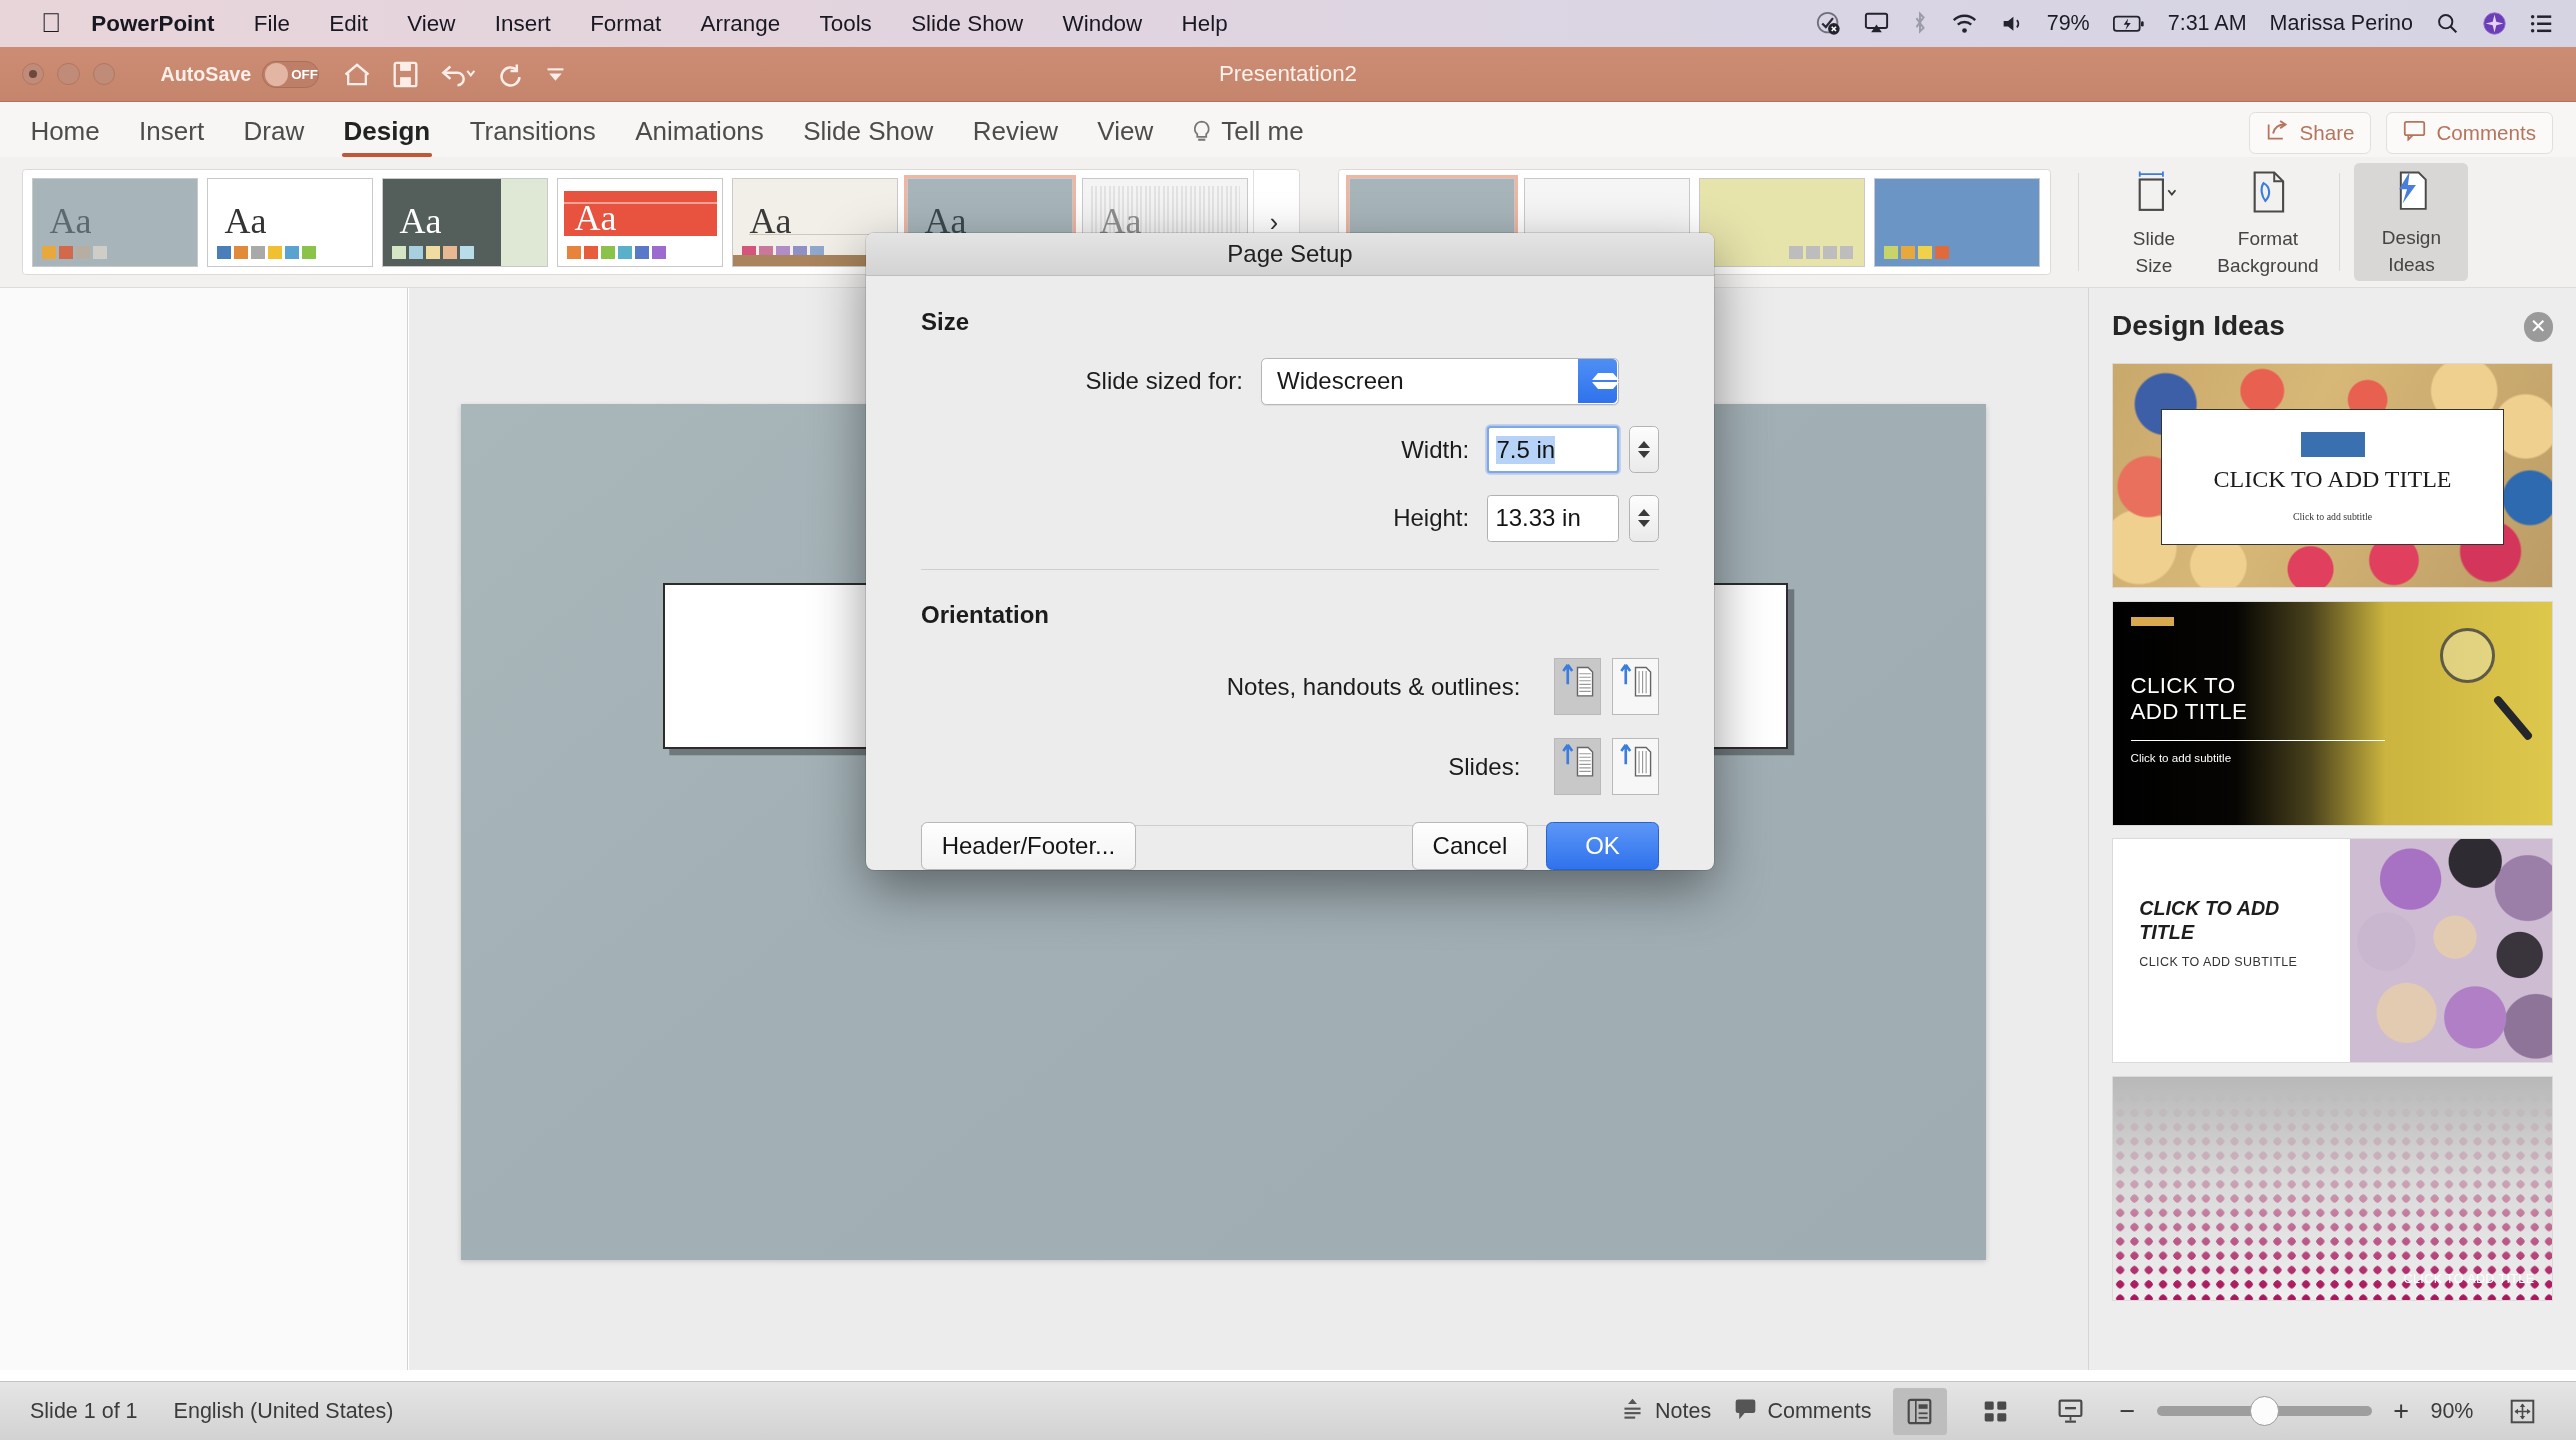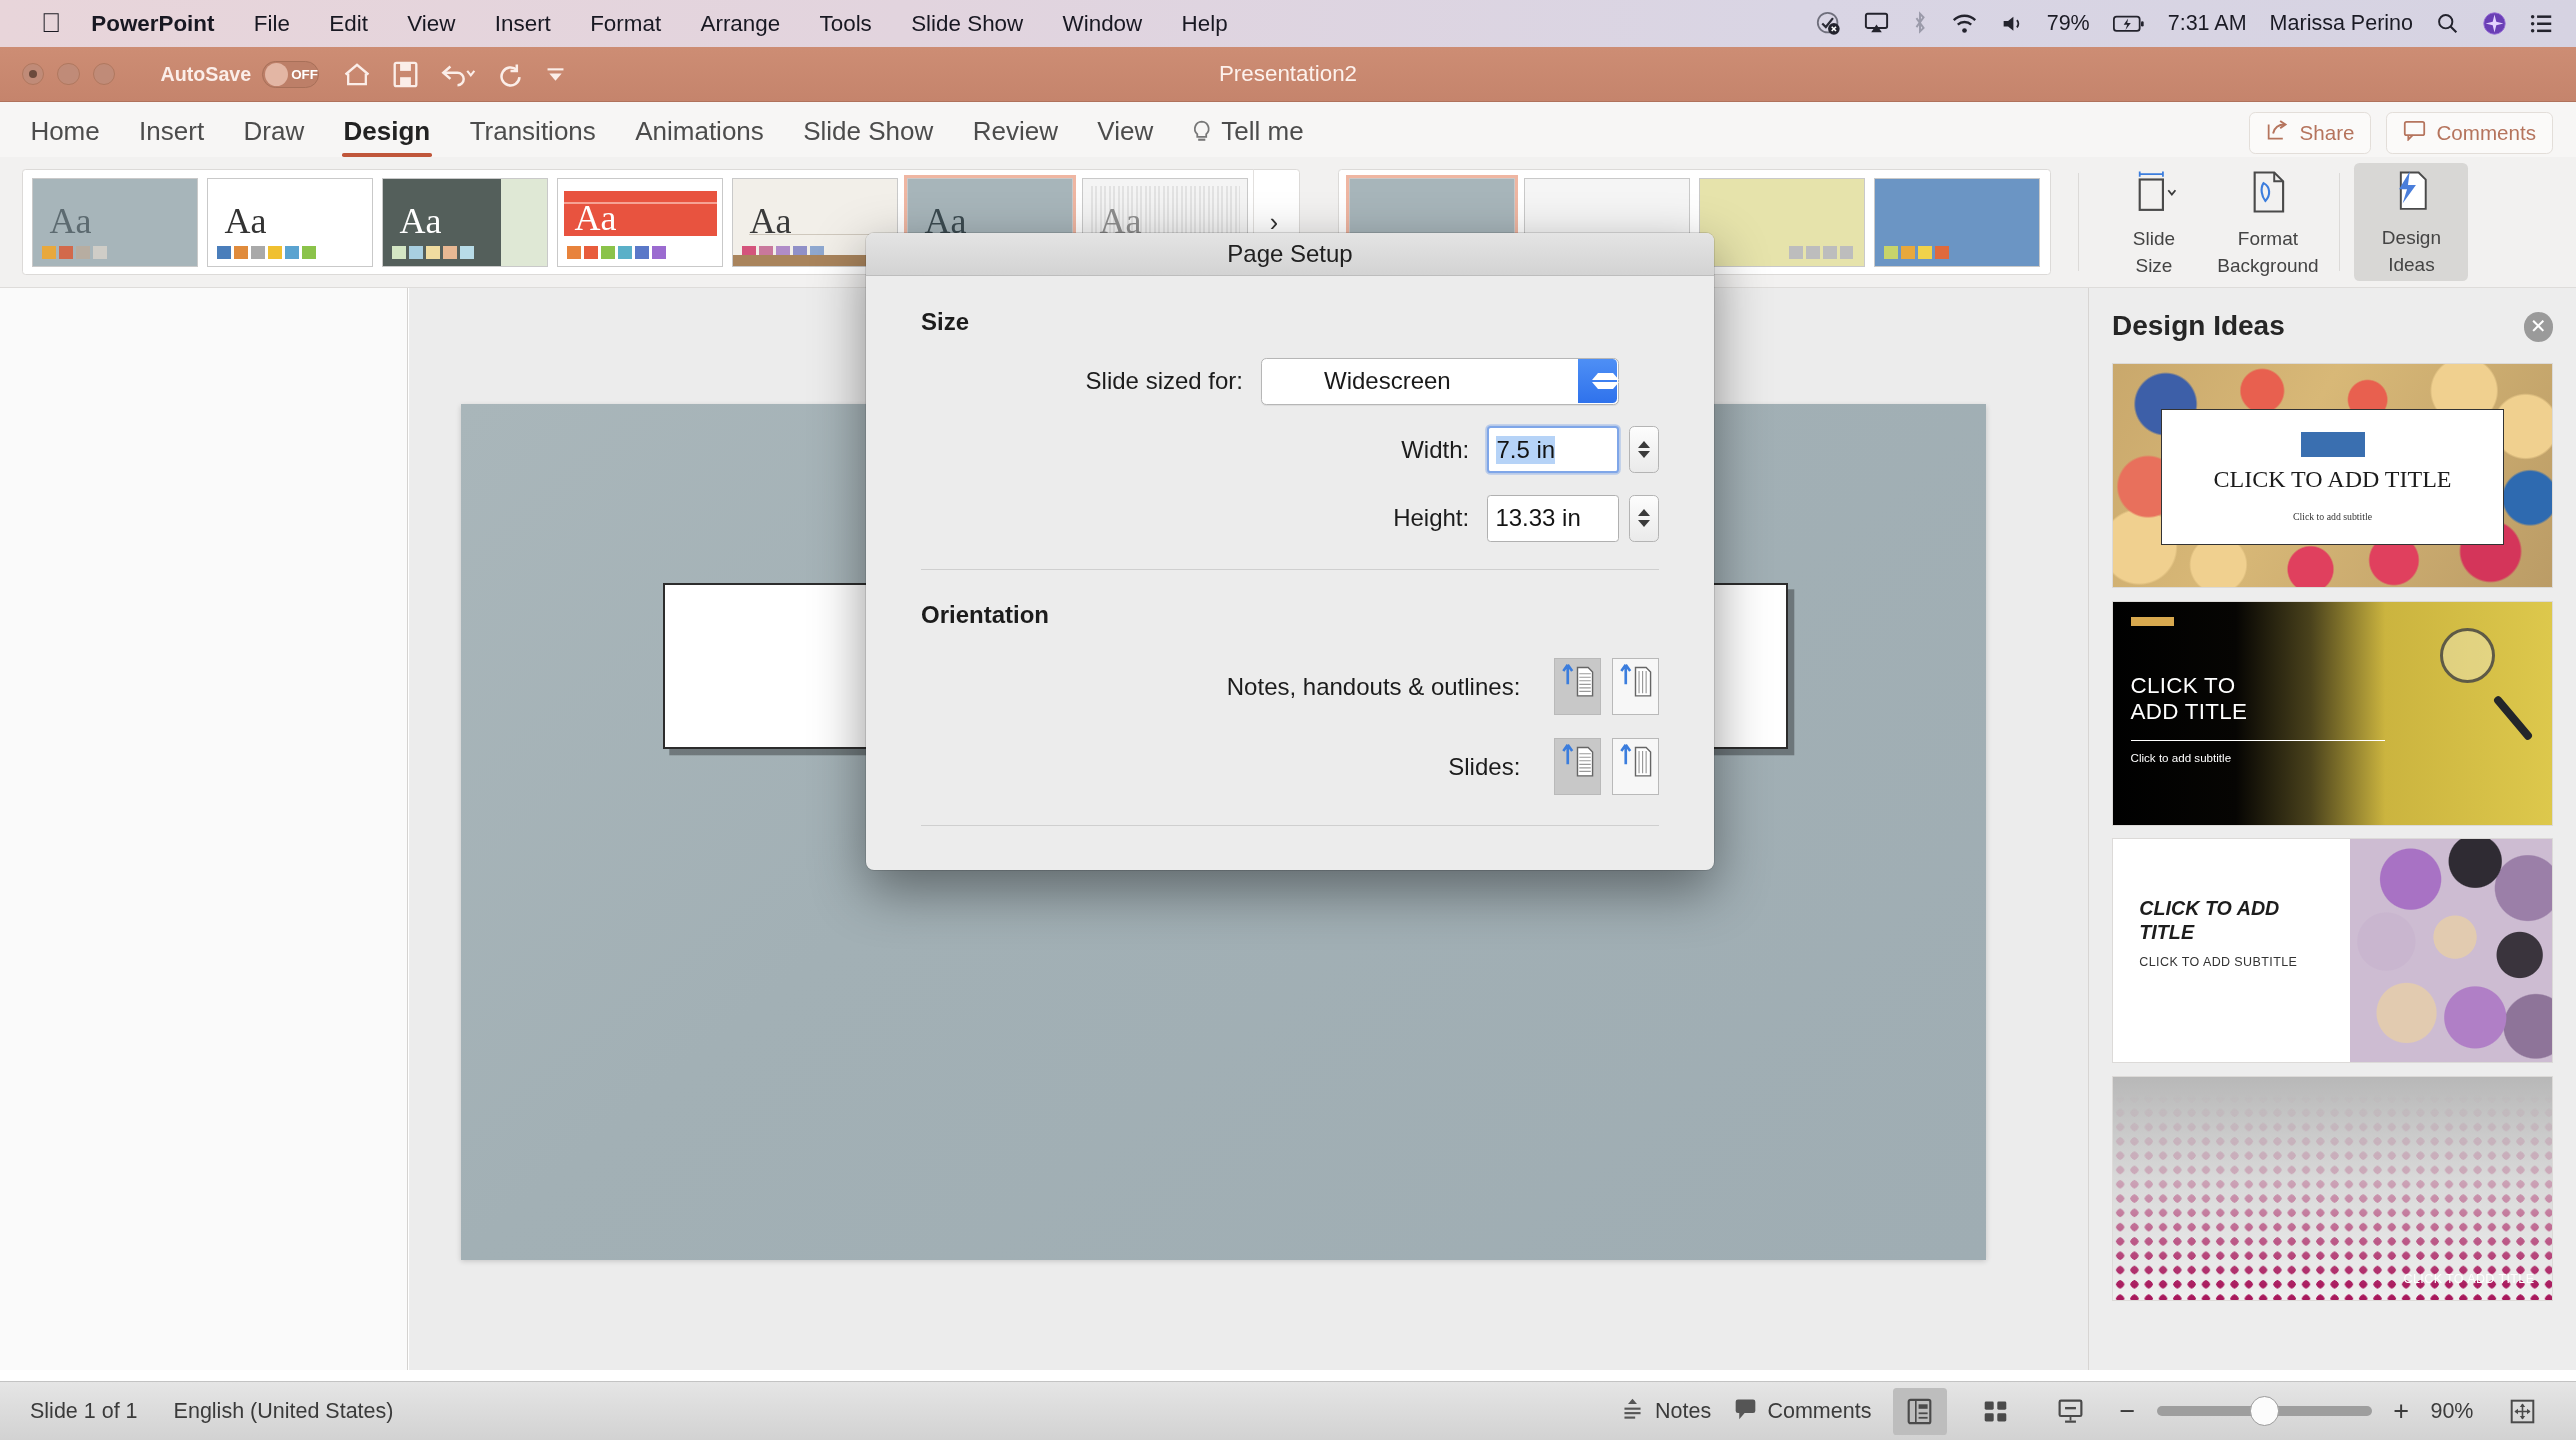--- a/index.html
+++ b/index.html
@@ -210,21 +210,21 @@
     overflow:hidden;
   }
   .dlg-hd{ height:43px; background:linear-gradient(to bottom,#e4e4e4,#d3d3d3);
            border-bottom:0.9px solid #bdbdbd; display:flex; align-items:center; justify-content:center;}
   .dlg-title{ font-size:24px; color:#202020;}
   .dlg-body{ padding:0 55px; position:relative; height:594px;}
   .sec-h{ font-size:24px; font-weight:bold; color:#1c1c1c; margin-top:32px;}
   .frow{ display:flex; align-items:center; justify-content:flex-end; margin-top:21.5px; }
   .flabel{ font-size:24px; color:#1c1c1c; margin-right:18px; text-align:right;}
   .popup{ width:358px; height:47px; background:#fff; border:0.9px solid #b6b6b6; border-radius:5.4px;
-          display:flex; align-items:center; position:relative; box-shadow:0 0.9px 0.9px rgba(0,0,0,.07);padding-left:47px;}
+          display:flex; align-items:center; position:relative; box-shadow:0 0.9px 0.9px rgba(0,0,0,.07);}
   .popup span{ font-size:24px; color:#1a1a1a; padding-left:15px;}
   .popup .arrows{ position:absolute; right:0.9px; top:0.9px; bottom:0.9px; width:39px;
                   background:linear-gradient(to bottom,#4e8ff5,#2f72ec); border-radius:0 4.5px 4.5px 0;
                   display:flex;flex-direction:column;align-items:center;justify-content:center; gap:2.7px;}
   .stepfield{ display:flex; align-items:center; gap:9.8px;}
   .txtbox{ width:132px; height:47px; background:#fff; border:0.9px solid #b0b0b0; border-radius:3.6px;
            display:flex; align-items:center; padding-left:7.2px; }
   .txtbox.focus{ border:2.7px solid #7fa6e8; box-shadow:0 0 0 1.8px rgba(90,140,230,.35); }
   .txtbox span{ font-size:24px; color:#131313;}
   .txtbox span.sel{ background:#b6d3f7; }
@@ -774,15 +774,22 @@
               <path d="M11 3 L11 25 M11 3 L6 10 M11 3 L16 10" stroke="#3b7ddd" stroke-width="3" fill="none"></path>
               <path d="M22 6 L34 6 L39 11 L39 38 L22 38 Z" fill="#fff" stroke="#666" stroke-width="1.6"></path>
               <path d="M26 10 L26 35 M30 10 L30 35 M34 10 L34 35" stroke="#9a9a9a" stroke-width="1.3"></path>
             </svg>
         </div>
       </div>
     </div>
 
     <div class="divider" style="margin-top:30px"></div>
 
+    <div class="dlg-foot">
+      <div class="btn">Header/Footer...</div>
+      <div class="foot-right">
+        <div class="btn">Cancel</div>
+        <div class="btn primary">OK</div>
+      </div>
+    </div>
   </div>
 </div>
 
 
 </body></html>

